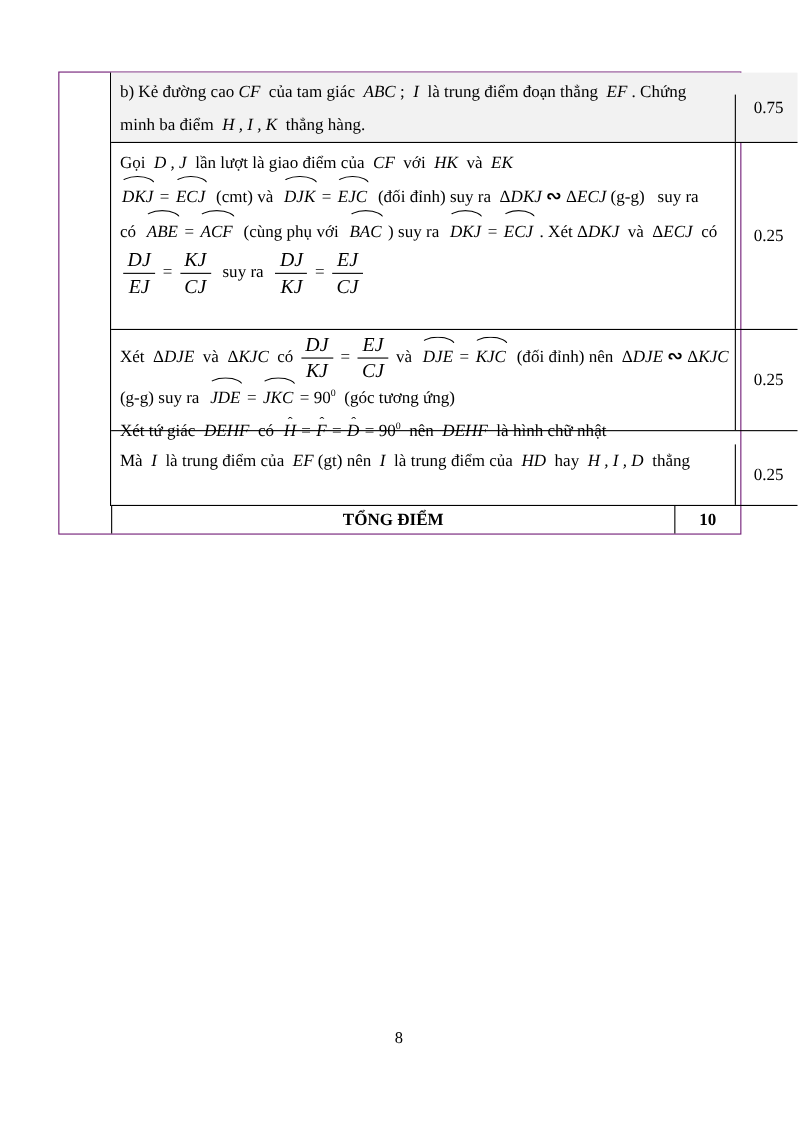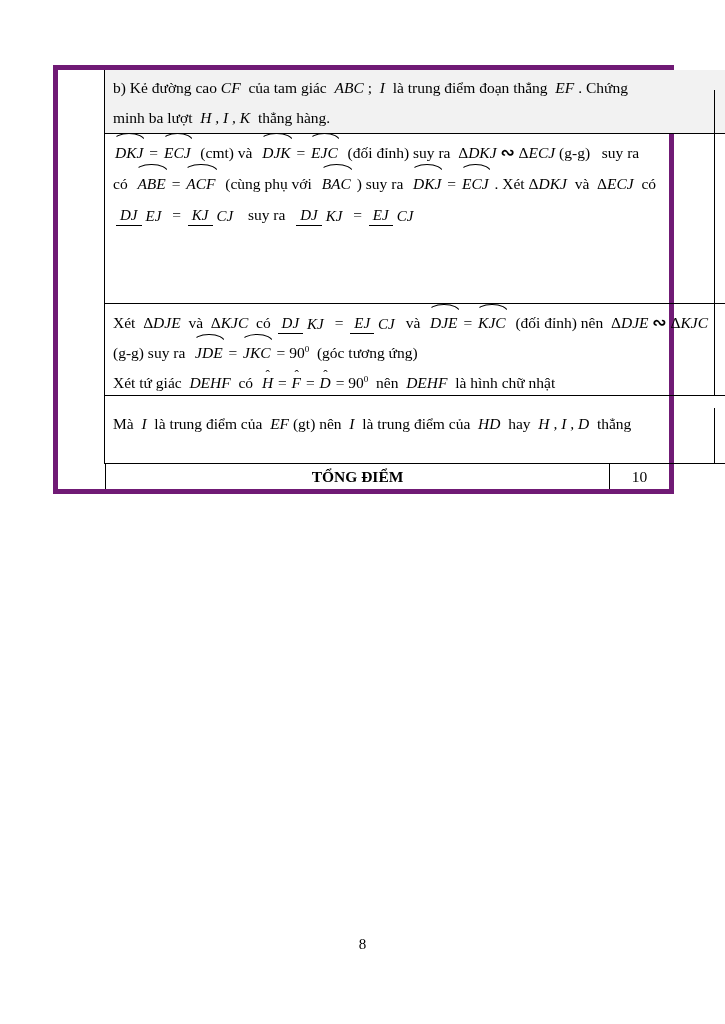--- a/index.html
+++ b/index.html
@@ -11,21 +11,21 @@
     font-size: 15.5px;
     color: #000;
     overflow: hidden;
   }
 
   
   .tbl {
     position: absolute;
     left: 53px; top: 65px;
     width: 621px;
-    border: 5px solid #701a75;
+    border: 1px solid #701a75;
     background: #fff;
   }
   .tbl-main { display: flex; }
   .col-left {
     width: 47px;
     flex: 0 0 47px;
     border-right: 1px solid #000;
   }
   .col-right { flex: 1; display: flex; flex-direction: column; }
 
@@ -64,21 +64,21 @@
   
   .row-total { display: flex; height: 25px; gap: 48px; }
   .total-spacer { width: 48px; flex: 0 0 48px; border-right: 1px solid #000; }
   .total-label {
     flex: 1; display: flex; align-items: center; justify-content: center;
     font-weight: bold;
   }
   .total-score {
     flex: 0 0 60px; width: 60px; border-left: 1px solid #000;
     display: flex; align-items: center; justify-content: center;
-    font-weight: normal;
+    font-weight: bold;
     text-align: center;
   }
 
   
   .mi { font-style: italic; }
   .arc {
     font-style: italic;
     position: relative;
     display: inline-block;
     padding: 0 2px;
@@ -102,25 +102,25 @@
     content: "\02C6";
     font-style: normal;
     position: absolute;
     top: -0.62em;
     left: 50%;
     transform: translateX(-42%);
     font-size: 0.85em;
   }
   .frac {
     display: inline-flex;
-    flex-direction: row;
+    flex-direction: column;
     vertical-align: middle;
     text-align: center;
     margin: 0 3px;
-    font-size: 15px;
+    font-size: 18px;
     line-height: 1.15;
   }
   .frac .num { display: block; padding: 0 4px 1px; border-bottom: 1px solid #000; font-style: italic; }
   .frac .den { display: block; padding: 1px 4px 0; font-style: italic; }
   .msup { font-size: 9px; vertical-align: super; line-height: 0; }
   .msym { font-weight: bold; font-size: 17px; font-family: "DejaVu Sans", sans-serif; }
 
   .pageno {
     position: absolute;
     top: 936px;
@@ -135,27 +135,28 @@
 <div class="page">
 
   <div class="tbl">
     <div class="tbl-main">
       <div class="col-left"></div>
       <div class="col-right">
 
         <div class="row row-1">
           <div class="cell-content bold-none">
               <div class="line"><span>b) Kẻ đường cao </span><span class="mi">CF</span><span>  của tam giác  </span><span class="mi">ABC</span><span> ;  </span><span class="mi">I</span><span>  là trung điểm đoạn thẳng  </span><span class="mi">EF</span><span> . Chứng</span></div>
-              <div class="line"><span>minh ba lượt  </span><span class="mi">H , I , K</span><span>  thẳng hàng.</span></div>
+              <div class="line"><span>minh ba điểm  </span><span class="mi">H , I , K</span><span>  thẳng hàng.</span></div>
             </div>
           <div class="cell-score bold">0.75</div>
         </div>
 
         <div class="row row-2">
           <div class="cell-content">
+              <div class="line"><span>Gọi  </span><span class="mi">D , J</span><span>  lần lượt là giao điểm của  </span><span class="mi">CF</span><span>  với  </span><span class="mi">HK</span><span>  và  </span><span class="mi">EK</span></div>
               <div class="line"><span class="arc">DKJ</span><span> = </span><span class="arc">ECJ</span><span>  (cmt) và  </span><span class="arc">DJK</span><span> = </span><span class="arc">EJC</span><span>  (đối đỉnh) suy ra  Δ</span><span class="mi">DKJ</span><span> </span><span class="msym">∾</span><span> Δ</span><span class="mi">ECJ</span><span> (g-g)   suy ra</span></div>
               <div class="line"><span>có  </span><span class="arc">ABE</span><span> = </span><span class="arc">ACF</span><span>  (cùng phụ với  </span><span class="arc">BAC</span><span> ) suy ra  </span><span class="arc">DKJ</span><span> = </span><span class="arc">ECJ</span><span> . Xét Δ</span><span class="mi">DKJ</span><span>  và  Δ</span><span class="mi">ECJ</span><span>  có</span></div>
               <div class="line"><span class="frac"><span class="num">DJ</span><span class="den">EJ</span></span><span> = </span><span class="frac"><span class="num">KJ</span><span class="den">CJ</span></span><span>  suy ra  </span><span class="frac"><span class="num">DJ</span><span class="den">KJ</span></span><span> = </span><span class="frac"><span class="num">EJ</span><span class="den">CJ</span></span></div>
             </div>
           <div class="cell-score">0.25</div>
         </div>
 
         <div class="row row-3">
           <div class="cell-content">
               <div class="line"><span>Xét  Δ</span><span class="mi">DJE</span><span>  và  Δ</span><span class="mi">KJC</span><span>  có </span><span class="frac"><span class="num">DJ</span><span class="den">KJ</span></span><span> = </span><span class="frac"><span class="num">EJ</span><span class="den">CJ</span></span><span> và  </span><span class="arc">DJE</span><span> = </span><span class="arc">KJC</span><span>  (đối đỉnh) nên  Δ</span><span class="mi">DJE</span><span> </span><span class="msym">∾</span><span> Δ</span><span class="mi">KJC</span></div>

